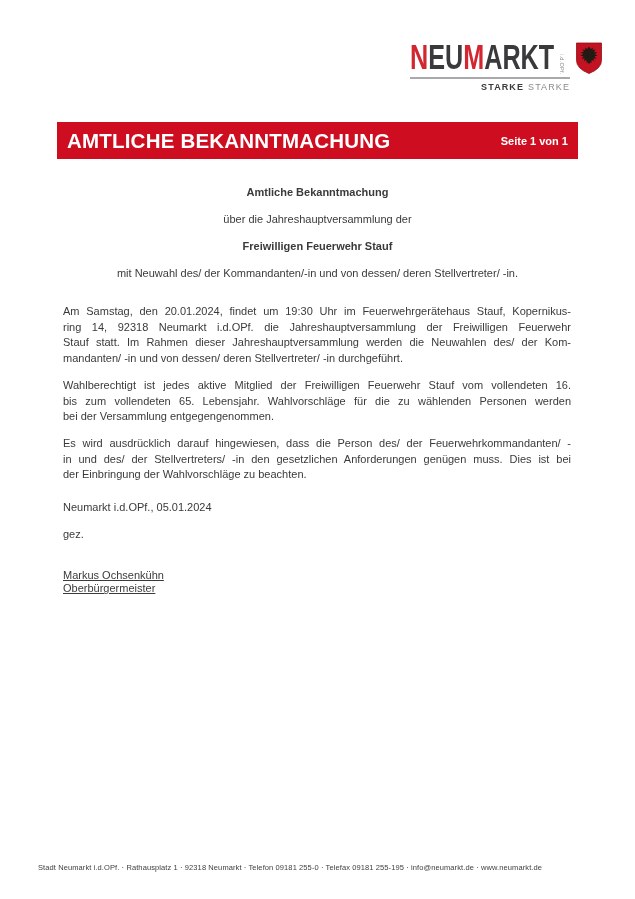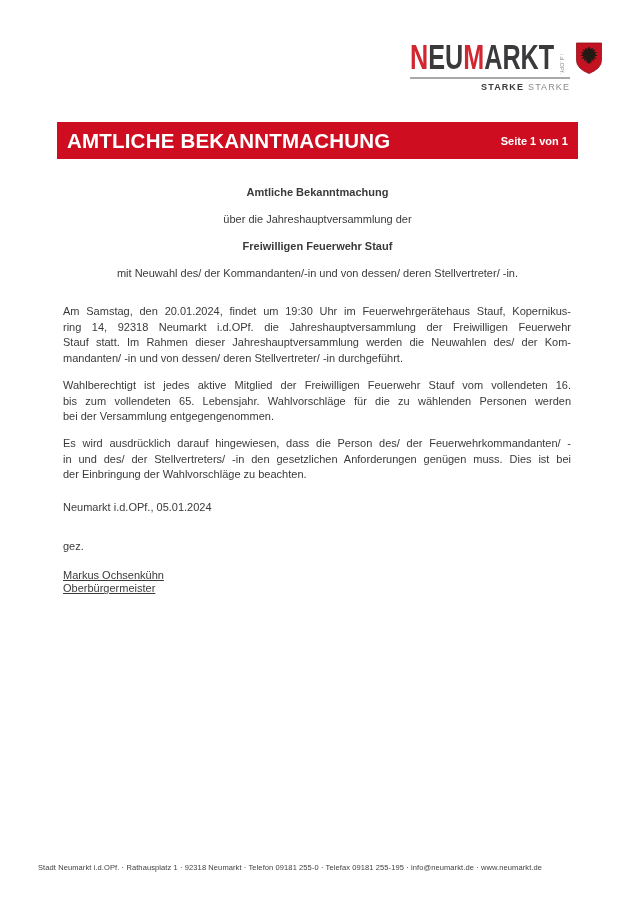--- a/index.html
+++ b/index.html
@@ -39,21 +39,21 @@
   .intro{position:absolute;top:186px;left:0;width:635px;text-align:center;font-size:11px;}
   .intro .iline{line-height:13.5px;margin-bottom:13.5px;}
   .intro .bold{font-weight:700;}
   
   .bodytext{position:absolute;top:304px;left:63px;width:508px;font-size:11px;line-height:15.7px;}
   .para{margin-bottom:11px;}
   .jline{text-align:justify;text-align-last:justify;}
   .jlast{text-align:center;text-align-last:left;}
   
   .sig-place{position:absolute;top:501px;left:63px;font-size:11px;line-height:13px;}
-  .sig-gez{position:absolute;top:540px;left:63px;font-size:11px;line-height:13px;}
+  .sig-gez{position:absolute;top:528px;left:63px;font-size:11px;line-height:13px;}
   .sig-name{position:absolute;top:569px;left:63px;font-size:11px;line-height:13.3px;text-decoration:underline;}
   
   .footer{
     position:absolute;top:863px;left:0;width:580px;text-align:center;
     font-size:7.5px;color:#414143;letter-spacing:.1px;white-space:nowrap;
   }
 </style>
 </head>
 <body>
 

